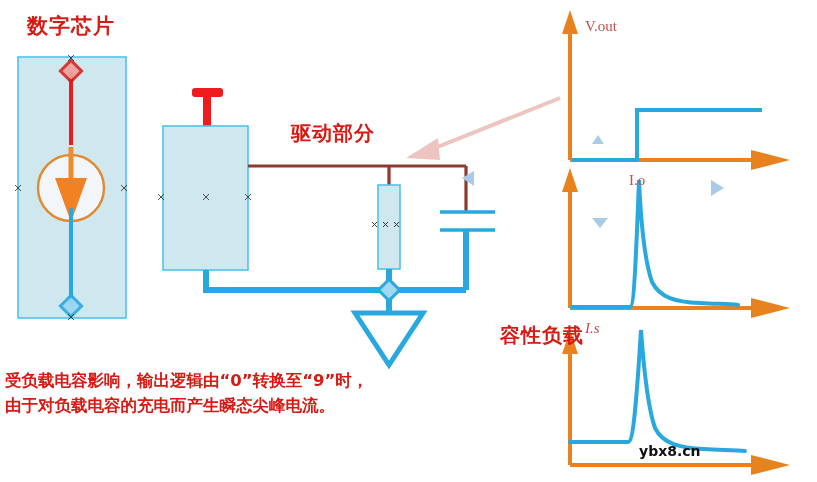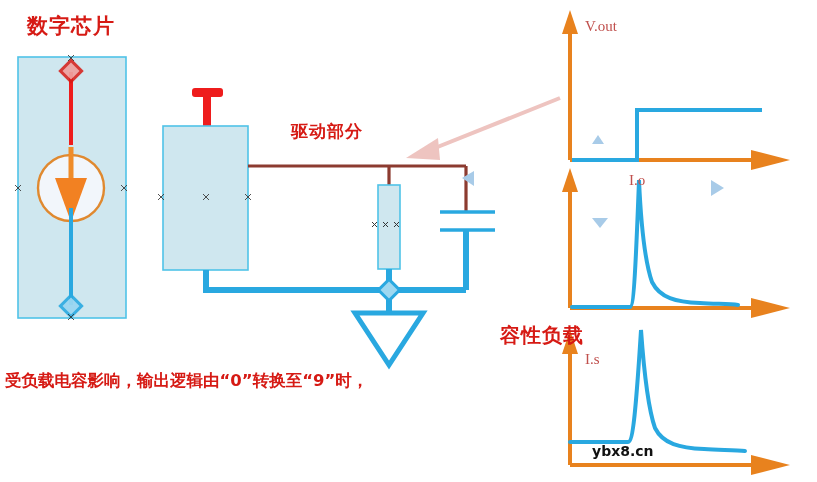--- a/index.html
+++ b/index.html
@@ -12,42 +12,42 @@
 
   .cn-label{
     position:absolute;
     font-family:"DejaVu Sans","Liberation Sans",sans-serif;
     font-weight:bold;
     color:#d61a14;
     white-space:nowrap;
     letter-spacing:1px;
   }
   #title-digital-chip{left:27px;top:12px;font-size:21px;}
-  #label-driver{left:291px;top:120px;font-size:17px;}
+  #label-driver{left:291px;top:120px;font-size:20px;}
   #label-cap-load{left:452px;top:322px;font-size:20px;margin-left:48px;}
 
   #bottom-note{
     position:absolute;left:5px;top:368px;width:560px;
     font-family:"DejaVu Sans","Liberation Sans",sans-serif;
     font-weight:bold;color:#d61a14;font-size:16.5px;line-height:25px;
     white-space:nowrap;
   }
   #bottom-note div{white-space:nowrap;}
 
   .axis-label{
     position:absolute;
     font-family:"Liberation Serif","DejaVu Serif",serif;
     color:#c0504d;font-size:15px;white-space:nowrap;
   }
   #lbl-vout{left:585px;top:18px;}
   #lbl-io{left:585px;top:172px;margin-left:44px;}
-  #lbl-is{left:585px;top:351px;}
+  #lbl-is{left:585px;top:320px;font-style:italic;}
 
   #watermark{
-    position:absolute;left:592px;top:443px;
+    position:absolute;left:639px;top:443px;
     font-family:"DejaVu Sans","Liberation Sans",sans-serif;
     font-size:14px;font-weight:bold;color:#111111;letter-spacing:0px;
   }
 </style>
 </head>
 <body>
 
 <div id="stage">
 
   <svg id="canvas" viewBox="0 0 817 482">
@@ -177,20 +177,21 @@
   </svg>
 
   <div class="cn-label" id="title-digital-chip">数字芯片</div>
 
   <div class="cn-label" id="label-driver">驱动部分</div>
 
   <div class="cn-label" id="label-cap-load">容性负载</div>
 
   <div id="bottom-note">
     <div>受负载电容影响，输出逻辑由“0”转换至“9”时，</div>
+    <div>由于对负载电容的充电而产生瞬态尖峰电流。</div>
   </div>
 
   <div class="axis-label" id="lbl-vout">V.out</div>
 
   <div class="axis-label" id="lbl-io">I.o</div>
 
   <div class="axis-label" id="lbl-is">I.s</div>
 
   <div id="watermark">ybx8.cn</div>
 

